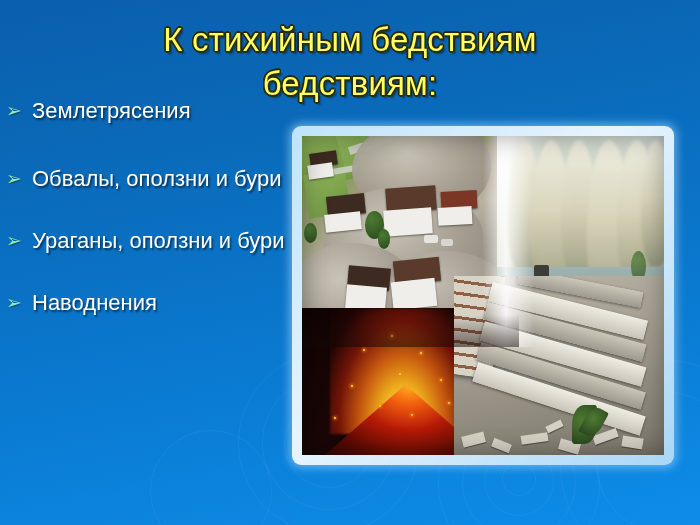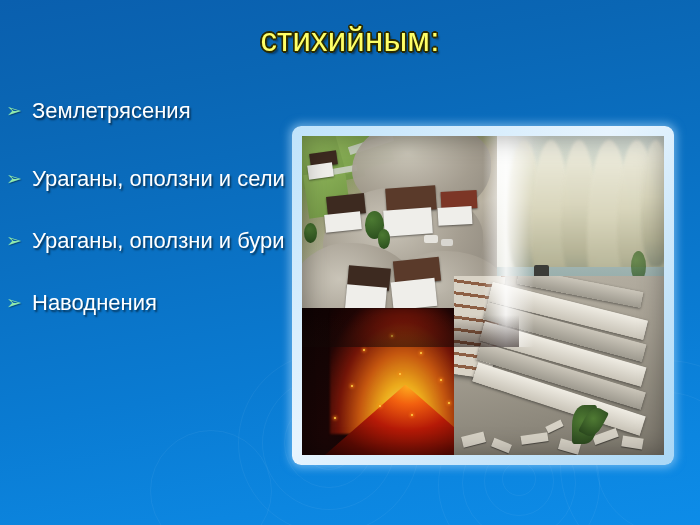--- a/index.html
+++ b/index.html
@@ -278,33 +278,34 @@
     <div class="ripple" style="left:438px;top:404px;width:160px;height:160px;"></div>
     <div class="ripple" style="left:462px;top:426px;width:112px;height:112px;"></div>
     <div class="ripple" style="left:484px;top:446px;width:68px;height:68px;"></div>
     <div class="ripple" style="left:502px;top:462px;width:32px;height:32px;"></div>
     <div class="ripple" style="left:560px;top:360px;width:210px;height:210px;"></div>
     <div class="ripple" style="left:596px;top:392px;width:140px;height:140px;"></div>
     <div class="ripple" style="left:150px;top:430px;width:120px;height:120px;"></div>
   </div>
 
   <div class="title">
-    <span class="line">стихийным:</span>
+    <span class="line">К стихийным бедствиям</span>
+    <span class="line">бедствиям:</span>
   </div>
 
   <div class="bullets">
 
     <div class="bullet" style="margin-bottom:38px;">
       <span class="bullet-marker">➢</span>
       <span class="bullet-text">Землетрясения</span>
     </div>
 
     <div class="bullet" style="margin-bottom:32px;">
       <span class="bullet-marker">➢</span>
-      <span class="bullet-text">Ураганы, оползни и сели</span>
+      <span class="bullet-text">Обвалы, оползни и бури</span>
     </div>
 
     <div class="bullet" style="margin-bottom:32px;">
       <span class="bullet-marker">➢</span>
       <span class="bullet-text">Ураганы, оползни и бури</span>
     </div>
 
     <div class="bullet" style="margin-bottom:0;">
       <span class="bullet-marker">➢</span>
       <span class="bullet-text">Наводнения</span>

